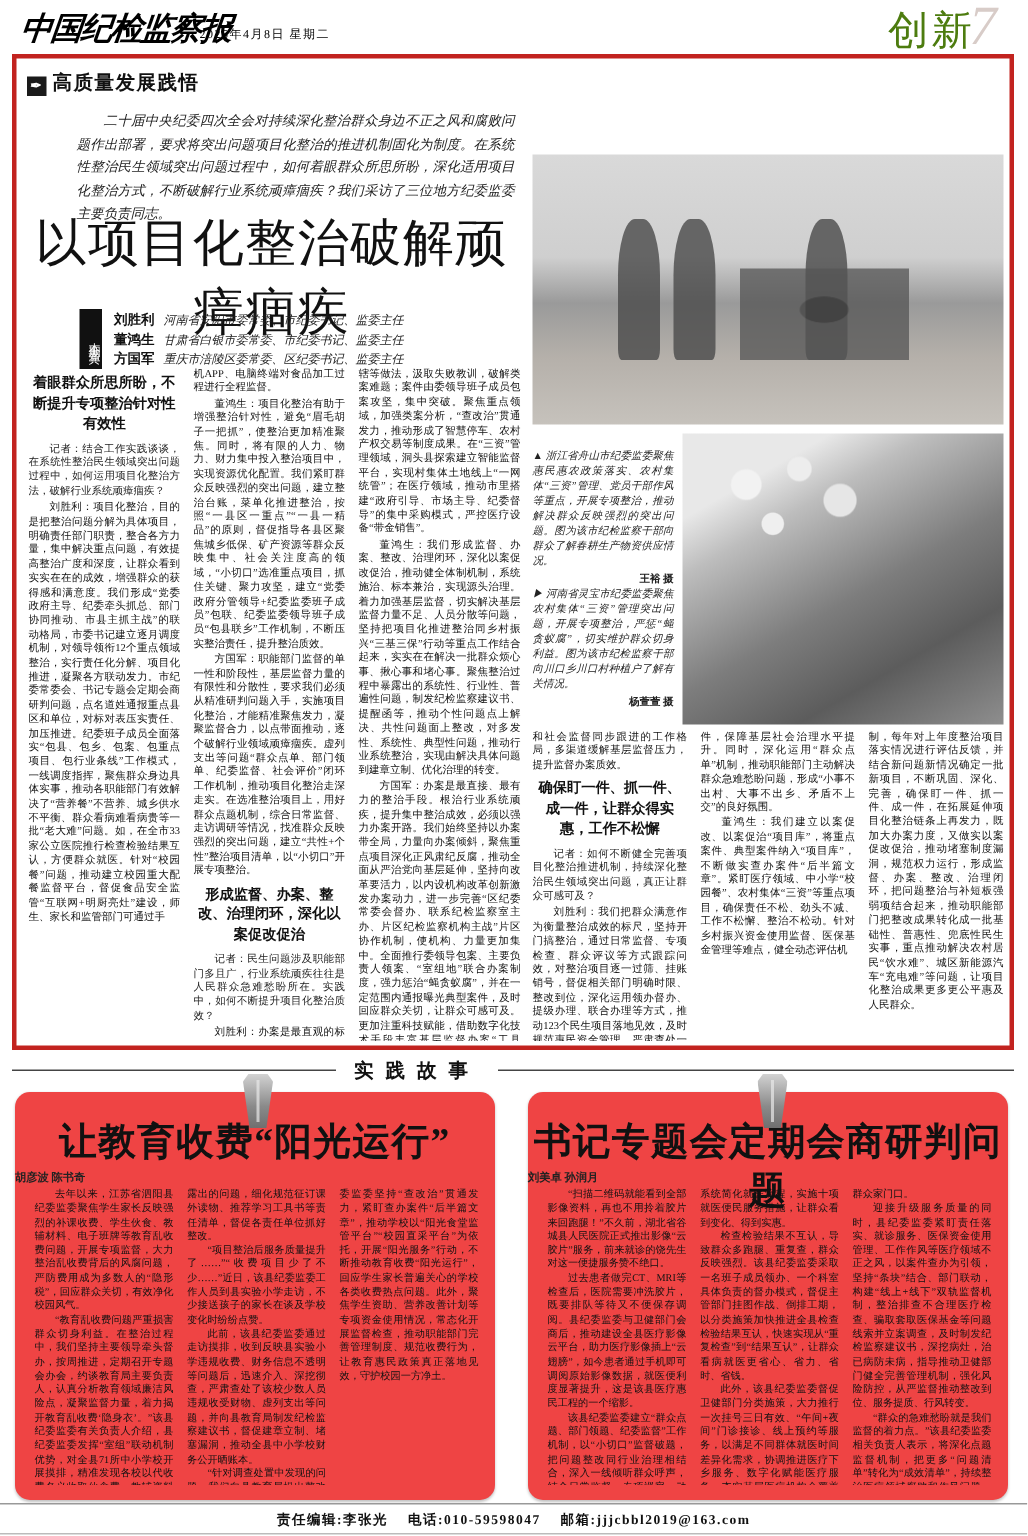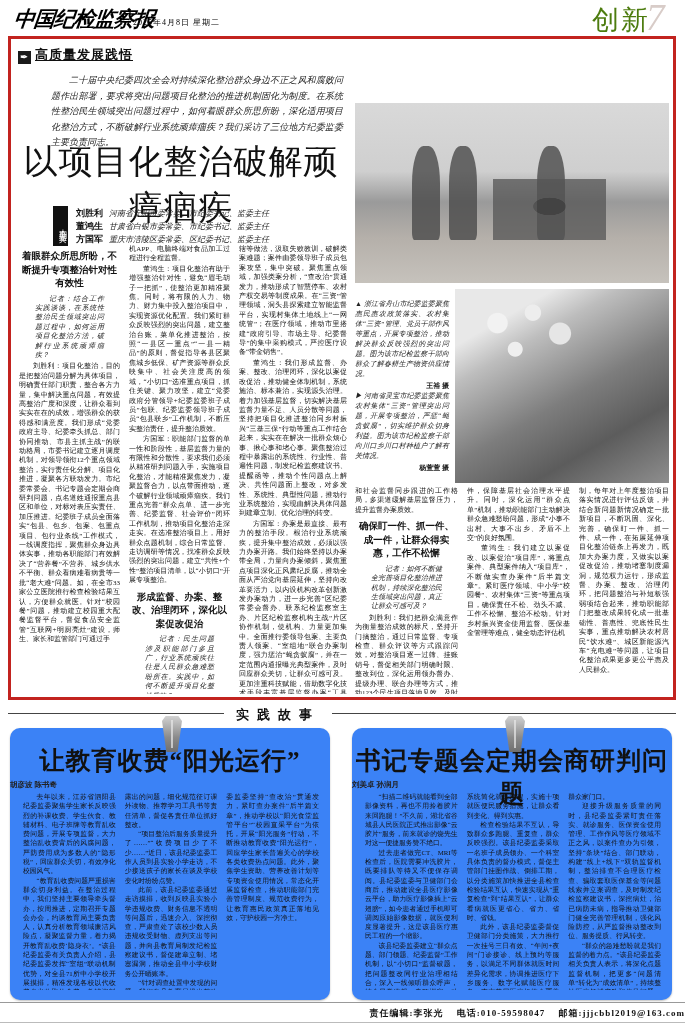--- a/index.html
+++ b/index.html
@@ -7,41 +7,41 @@
         font-family:"Liberation Serif", serif;color:#111;}
   
   .masthead{position:absolute;left:14px;top:5px;font-size:21px;font-weight:900;
             font-style:italic;letter-spacing:-1px;transform:skewX(-6deg);color:#000;}
   .hdr-date{position:absolute;left:133px;top:17px;font-size:8px;letter-spacing:1px;color:#000;}
   .hdr-section{position:absolute;left:592px;top:2px;font-size:27px;color:#4d7c0f;letter-spacing:2px;}
   .hdr-pagenum{position:absolute;left:646px;top:-4px;font-size:37px;color:#d8ccc8;font-style:italic;}
   
   .feature{position:absolute;left:8px;top:36px;width:668px;height:664px;
            border:3px solid #c2231f;box-sizing:border-box;background:#fff;}
-  .tag{position:absolute;left:7px;top:7px;font-size:13px;font-weight:bold;letter-spacing:1px;text-decoration:underline;}
+  .tag{position:absolute;left:7px;top:7px;font-size:13px;font-weight:bold;letter-spacing:1px;}
   .tag .glyph{display:inline-block;background:#1a1a1a;color:#fff;font-size:9px;width:13px;height:13px;
               line-height:13px;text-align:center;vertical-align:-1px;margin-right:4px;}
   .intro{position:absolute;left:40px;top:34px;width:292px;font-size:9px;line-height:15.5px;
          text-align:justify;text-indent:2em;color:#222;font-style:italic;}
   .headline{position:absolute;left:0;top:100px;width:340px;text-align:center;
             font-size:34px;font-weight:400;letter-spacing:1px;}
   .byline{position:absolute;left:0;top:153px;width:340px;text-align:center;font-size:8px;font-weight:bold;}
   .guests{position:absolute;left:42px;top:167px;width:294px;display:flex;}
   .guest-label{background:#111;color:#fff;width:13px;padding:3px 1px;font-size:8px;line-height:10px;
                writing-mode:vertical-rl;text-orientation:upright;text-align:center;letter-spacing:2px;margin-right:8px;}
   .guest-rows{flex:1;padding-top:1px;}
   .guest-row{font-size:8px;line-height:12px;white-space:nowrap;}
   .guest-row .gname{font-weight:bold;font-size:9px;margin-right:6px;}
   .guest-row .gtitle{font-style:italic;color:#222;}
   
   .col{position:absolute;font-size:7px;line-height:9.4px;text-align:justify;overflow:hidden;}
   .col p{margin:0 0 1px 0;}
   .col .p{text-indent:2em;}
   .col .cont{text-indent:0;}
-  .col .q{font-style:italic;color:#222;margin:2px 16px;text-indent:2em;}
+  .col .q{color:#222;margin:2px 0;text-indent:2em;}
   .col .sub{font-size:9.5px;font-weight:bold;line-height:13.5px;text-align:center;
             text-indent:0;margin:5px 0 4px 0;font-style:normal;}
   .c1{left:8px;top:206px;width:101px;height:449px;}
   .c2{left:118px;top:206px;width:101px;height:449px;}
   .c3{left:228px;top:206px;width:108px;height:449px;}
   .c4{left:344px;top:448px;width:103px;height:207px;}
   .c5{left:456px;top:448px;width:103px;height:207px;}
   .c6{left:568px;top:448px;width:90px;height:207px;}
   
   .photo{position:absolute;background:#b9b9b9;}
@@ -66,32 +66,32 @@
   
   .divider-line{position:absolute;left:8px;top:713px;width:668px;border-top:1px solid #444;}
   .divider-label{position:absolute;left:0;top:705px;width:556px;text-align:center;}
   .divider-label span{background:#fff;padding:0 12px;font-size:13px;letter-spacing:8px;font-weight:bold;}
   .clip{position:absolute;width:20px;height:36px;z-index:5;
         background:linear-gradient(180deg,#d2d2d2,#8a8a8a 60%,#6f6f6f);
         clip-path:polygon(18% 0,82% 0,100% 14%,78% 100%,22% 100%,0 14%);}
   .clip:after{content:"";position:absolute;left:45%;top:12%;width:10%;height:76%;background:#e8e8e8;opacity:.7;}
   .clip1{left:162px;top:716px;}
   .clip2{left:505px;top:716px;}
-  .card{position:absolute;top:728px;width:320px;height:272px;background:#3b82f6;
+  .card{position:absolute;top:728px;width:320px;height:272px;background:#ef4444;
         border-radius:10px;box-shadow:0 1px 2px rgba(0,0,0,.25);}
   .card1{left:10px;} .card2{left:352px;}
   .story-hl{position:absolute;left:0;top:16px;width:100%;text-align:center;
             font-size:25px;font-weight:900;letter-spacing:1px;}
   .story-by{position:absolute;left:0;top:52px;width:100%;font-size:7.5px;font-weight:bold;color:#222;}
   .story-cols{position:absolute;left:13px;top:64px;right:11px;height:198px;display:flex;gap:9px;}
   .story-col{flex:1;font-size:6.8px;line-height:9.3px;text-align:justify;overflow:hidden;}
   .story-col p{margin:0;} .story-col .p{text-indent:2em;} .story-col .cont{text-indent:0;}
   
   .footer-rule-top{position:absolute;left:0;top:1002px;width:685px;border-top:1px solid #999;}
-  .footer{position:absolute;left:0;top:1007px;width:685px;text-align:right;font-size:9px;font-weight:bold;letter-spacing:1px;}
+  .footer{position:absolute;left:0;top:1007px;width:685px;text-align:center;font-size:9px;font-weight:bold;letter-spacing:1px;}
   .footer-rule-bot{position:absolute;left:0;top:1022px;width:685px;border-top:1px solid #bbb;}
 </style>
 </head>
 <body>
 
 <div class="page">
 
   <div class="masthead">中国纪检监察报</div>
   <div class="hdr-date">2025年4月8日  星期二</div>
   <div class="hdr-section">创新</div>
@@ -120,21 +120,21 @@
     </div>
 
     <div class="col c1">
         <p class="sub">着眼群众所思所盼，不断提升专项整治针对性有效性</p>
         <p class="q">记者：结合工作实践谈谈，在系统性整治民生领域突出问题过程中，如何运用项目化整治方法，破解行业系统顽瘴痼疾？</p>
         <p class="p">刘胜利：项目化整治，目的是把整治问题分解为具体项目，明确责任部门职责，整合各方力量，集中解决重点问题，有效提高整治广度和深度，让群众看到实实在在的成效，增强群众的获得感和满意度。我们形成“党委政府主导、纪委牵头抓总、部门协同推动、市县主抓主战”的联动格局，市委书记建立逐月调度机制，对领导领衔12个重点领域整治，实行责任化分解、项目化推进，凝聚各方联动发力。市纪委常委会、书记专题会定期会商研判问题，点名道姓通报重点县区和单位，对标对表压实责任、加压推进。纪委班子成员全面落实“包县、包乡、包案、包重点项目、包行业条线”工作模式，一线调度指挥，聚焦群众身边具体实事，推动各职能部门有效解决了“营养餐”不营养、城乡供水不平衡、群众看病难看病贵等一批“老大难”问题。如，在全市33家公立医院推行检查检验结果互认，方便群众就医。针对“校园餐”问题，推动建立校园重大配餐监督平台，督促食品安全监管“互联网+明厨亮灶”建设，师生、家长和监管部门可通过手</p>
       </div>
     <div class="col c2">
         <p class="cont">机APP、电脑终端对食品加工过程进行全程监督。</p>
         <p class="p">董鸿生：项目化整治有助于增强整治针对性，避免“眉毛胡子一把抓”，使整治更加精准聚焦。同时，将有限的人力、物力、财力集中投入整治项目中，实现资源优化配置。我们紧盯群众反映强烈的突出问题，建立整治台账，菜单化推进整治，按照“一县区一重点”“一县一精品”的原则，督促指导各县区聚焦城乡低保、矿产资源等群众反映集中、社会关注度高的领域，“小切口”选准重点项目，抓住关键、聚力攻坚，建立“党委政府分管领导+纪委监委班子成员”包联、纪委监委领导班子成员“包县联乡”工作机制，不断压实整治责任，提升整治质效。</p>
-        <p class="p">方国军：职能部门监督的单一性和阶段性，基层监督力量的有限性和分散性，要求我们必须从精准研判问题入手，实施项目化整治，才能精准聚焦发力，凝聚监督合力，以点带面推动，逐个破解行业领域顽瘴痼疾。我们重点完善“群众点单、进一步完善、纪委监督、社会评价”闭环工作机制，推动项目化整治走深走实。在选准整治项目上，用好群众点题机制，综合日常监督、走访调研等情况，找准群众反映强烈的突出问题，建立“共性+个性”整治项目清单，以“小切口”开展专项整治。</p>
+        <p class="p">方国军：职能部门监督的单一性和阶段性，基层监督力量的有限性和分散性，要求我们必须从精准研判问题入手，实施项目化整治，才能精准聚焦发力，凝聚监督合力，以点带面推动，逐个破解行业领域顽瘴痼疾。虚列支出等问题“群众点单、部门领单、纪委监督、社会评价”闭环工作机制，推动项目化整治走深走实。在选准整治项目上，用好群众点题机制，综合日常监督、走访调研等情况，找准群众反映强烈的突出问题，建立“共性+个性”整治项目清单，以“小切口”开展专项整治。</p>
         <p class="sub">形成监督、办案、整改、治理闭环，深化以案促改促治</p>
         <p class="q">记者：民生问题涉及职能部门多且广，行业系统顽疾往往是人民群众急难愁盼所在。实践中，如何不断提升项目化整治质效？</p>
         <p class="p">刘胜利：办案是最直观的标尺，也是最有力的震慑。我们通过日常监督、审查调查、巡视巡察等渠道摸排问题线索，力争摸清侵害群众利益问题背后的风腐链条；对立案的案件逐案过筛，督促相关部门“一案一策”，严控办案时限，确保案件质量，深化运用领办督办、联合办理、提级办理、指定管</p>
       </div>
     <div class="col c3">
         <p class="cont">辖等做法，汲取失败教训，破解类案难题；案件由委领导班子成员包案攻坚，集中突破。聚焦重点领域，加强类案分析，“查改治”贯通发力，推动形成了智慧停车、农村产权交易等制度成果。在“三资”管理领域，洞头县探索建立智能监督平台，实现村集体土地线上“一网统管”；在医疗领域，推动市里搭建“政府引导、市场主导、纪委督导”的集中采购模式，严控医疗设备“带金销售”。</p>
         <p class="p">董鸿生：我们形成监督、办案、整改、治理闭环，深化以案促改促治，推动健全体制机制，系统施治、标本兼治，实现源头治理。着力加强基层监督，切实解决基层监督力量不足、人员分散等问题，坚持把项目化推进整治同乡村振兴“三基三保”行动等重点工作结合起来，实实在在解决一批群众烦心事、揪心事和堵心事。聚焦整治过程中暴露出的系统性、行业性、普遍性问题，制发纪检监察建议书、提醒函等，推动个性问题点上解决、共性问题面上整改，对多发性、系统性、典型性问题，推动行业系统整治，实现由解决具体问题到建章立制、优化治理的转变。</p>
         <p class="p">方国军：办案是最直接、最有力的整治手段。根治行业系统顽疾，提升集中整治成效，必须以强力办案开路。我们始终坚持以办案带全局，力量向办案倾斜，聚焦重点项目深化正风肃纪反腐，推动全面从严治党向基层延伸，坚持向改革要活力，以内设机构改革创新激发办案动力，进一步完善“区纪委常委会督办、联系纪检监察室主办、片区纪检监察机构主战”片区协作机制，使机构、力量更加集中。全面推行委领导包案、主要负责人领案、“室组地”联合办案制度，强力惩治“蝇贪蚁腐”，并在一定范围内通报曝光典型案件，及时回应群众关切，让群众可感可及。更加注重科技赋能，借助数字化技术手段丰富基层监督办案“工具箱”，贯通运用信息核查、大数据分析、政府投资项目和财政资金监督等平台，构建惠民资金发放部门监督</p>
       </div>
     <div class="col c4">

